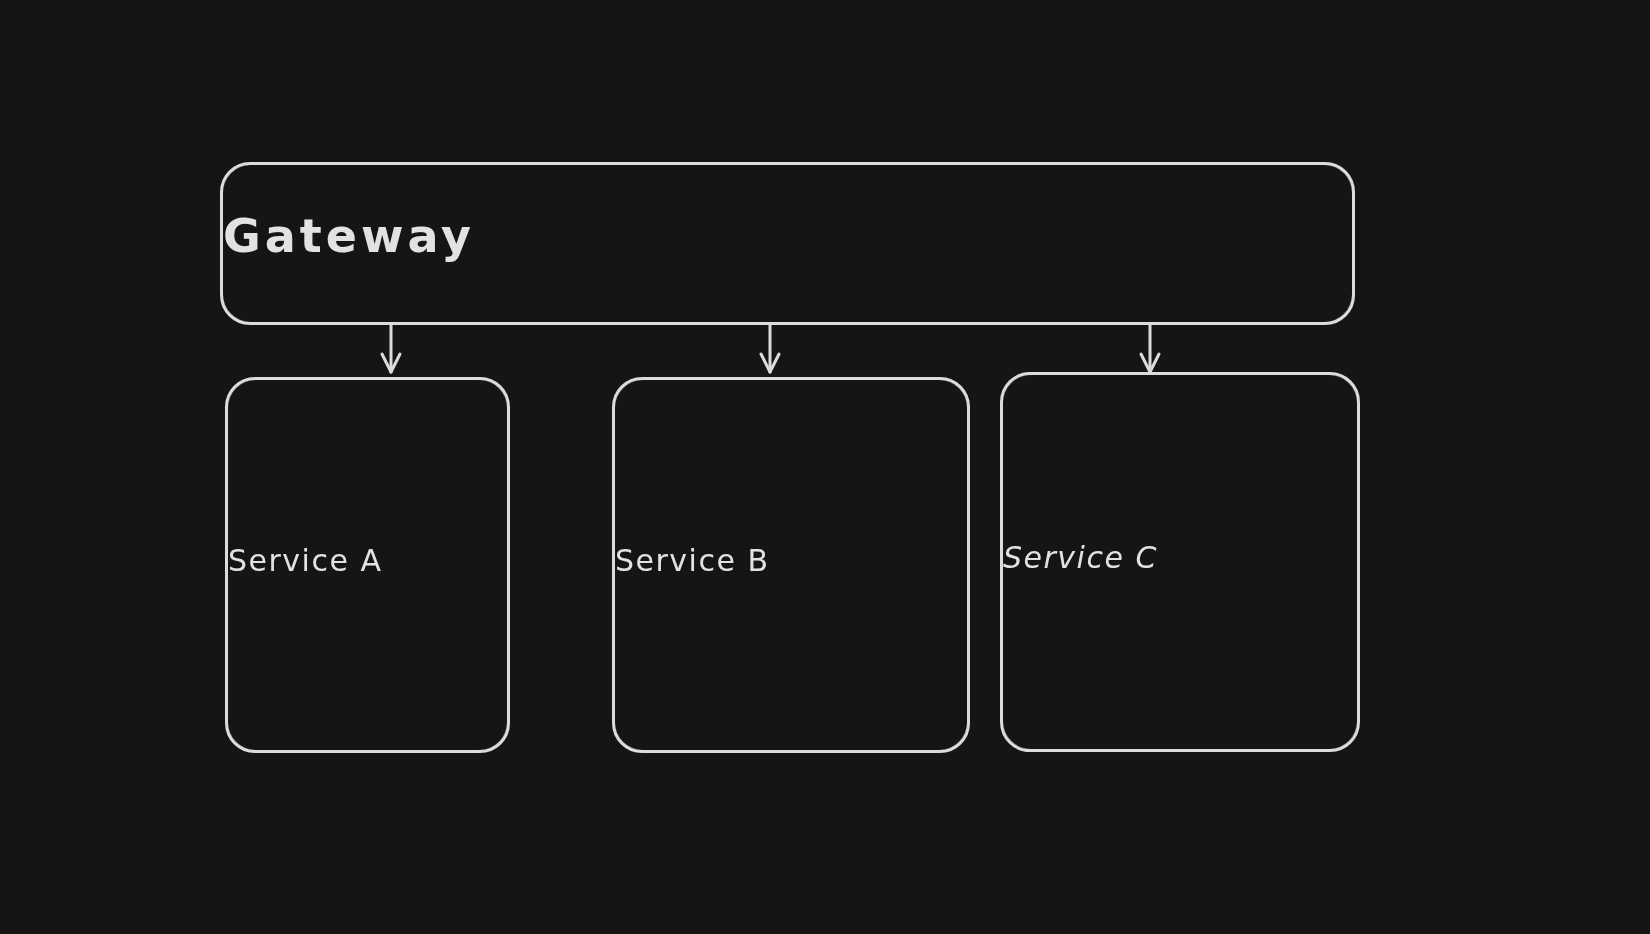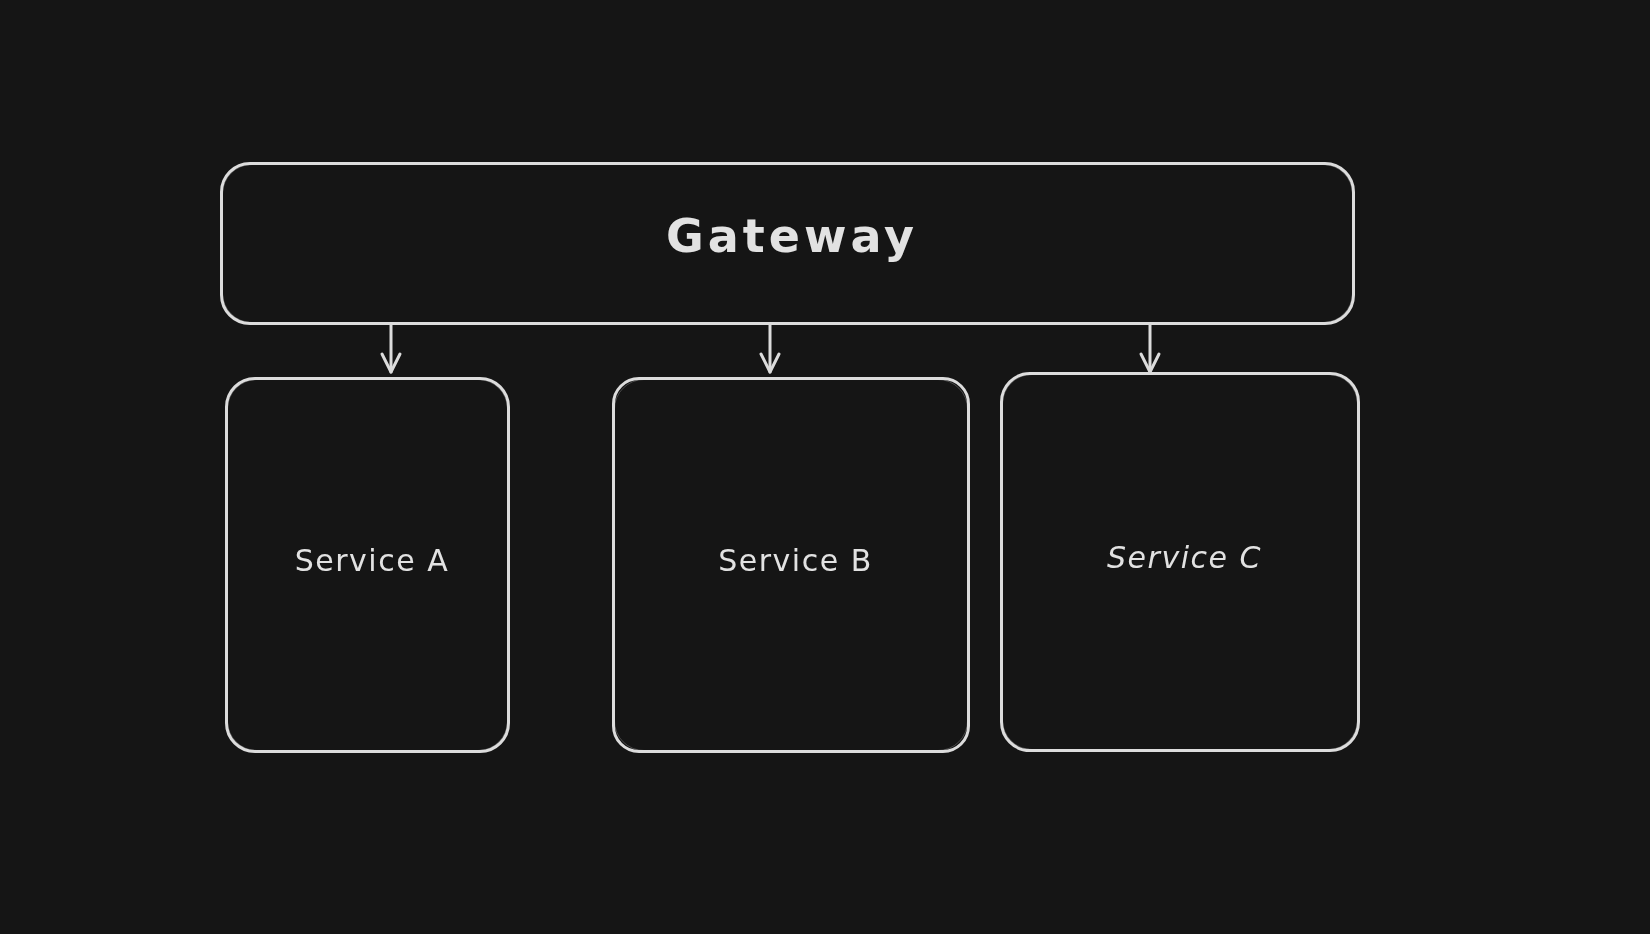--- a/index.html
+++ b/index.html
@@ -25,23 +25,21 @@
     height: 934px;
     background: var(--background);
   }
   .node {
     position: absolute;
     border: 3px solid var(--stroke);
     border-radius: 30px;
     background: transparent;
     display: flex;
     align-items: center;
-    justify-content: center;
     color: var(--text);
-    padding-left: 9px;
   }
   
   .node::after {
     content: "";
     position: absolute;
     inset: -1px;
     border-radius: 30px;
     border: 1px solid rgba(220,220,220,0.25);
     pointer-events: none;
   }
@@ -62,21 +60,21 @@
     width: 285px;
     height: 376px;
   }
   .node-service .node-label {
     font-size: 30px;
     font-weight: 400;
     letter-spacing: 1.5px;
     transform: translateY(-5px);
   }
   .node-service-a { left: 225px; }
-  .node-service-b { left: 612px; width: 358px; border-radius: 27px; }
+  .node-service-b { left: 612px; width: 358px; }
   .node-service-c { left: 1000px; top: 372px; width: 360px; height: 380px; font-style: italic; }
   .connector {
     position: absolute;
     width: 28px;
     height: 52px;
     color: var(--stroke);
   }
   .connector-a { left: 377px; top: 324px; }
   .connector-b { left: 756px; top: 324px; }
   .connector-c { left: 1136px; top: 324px; }

